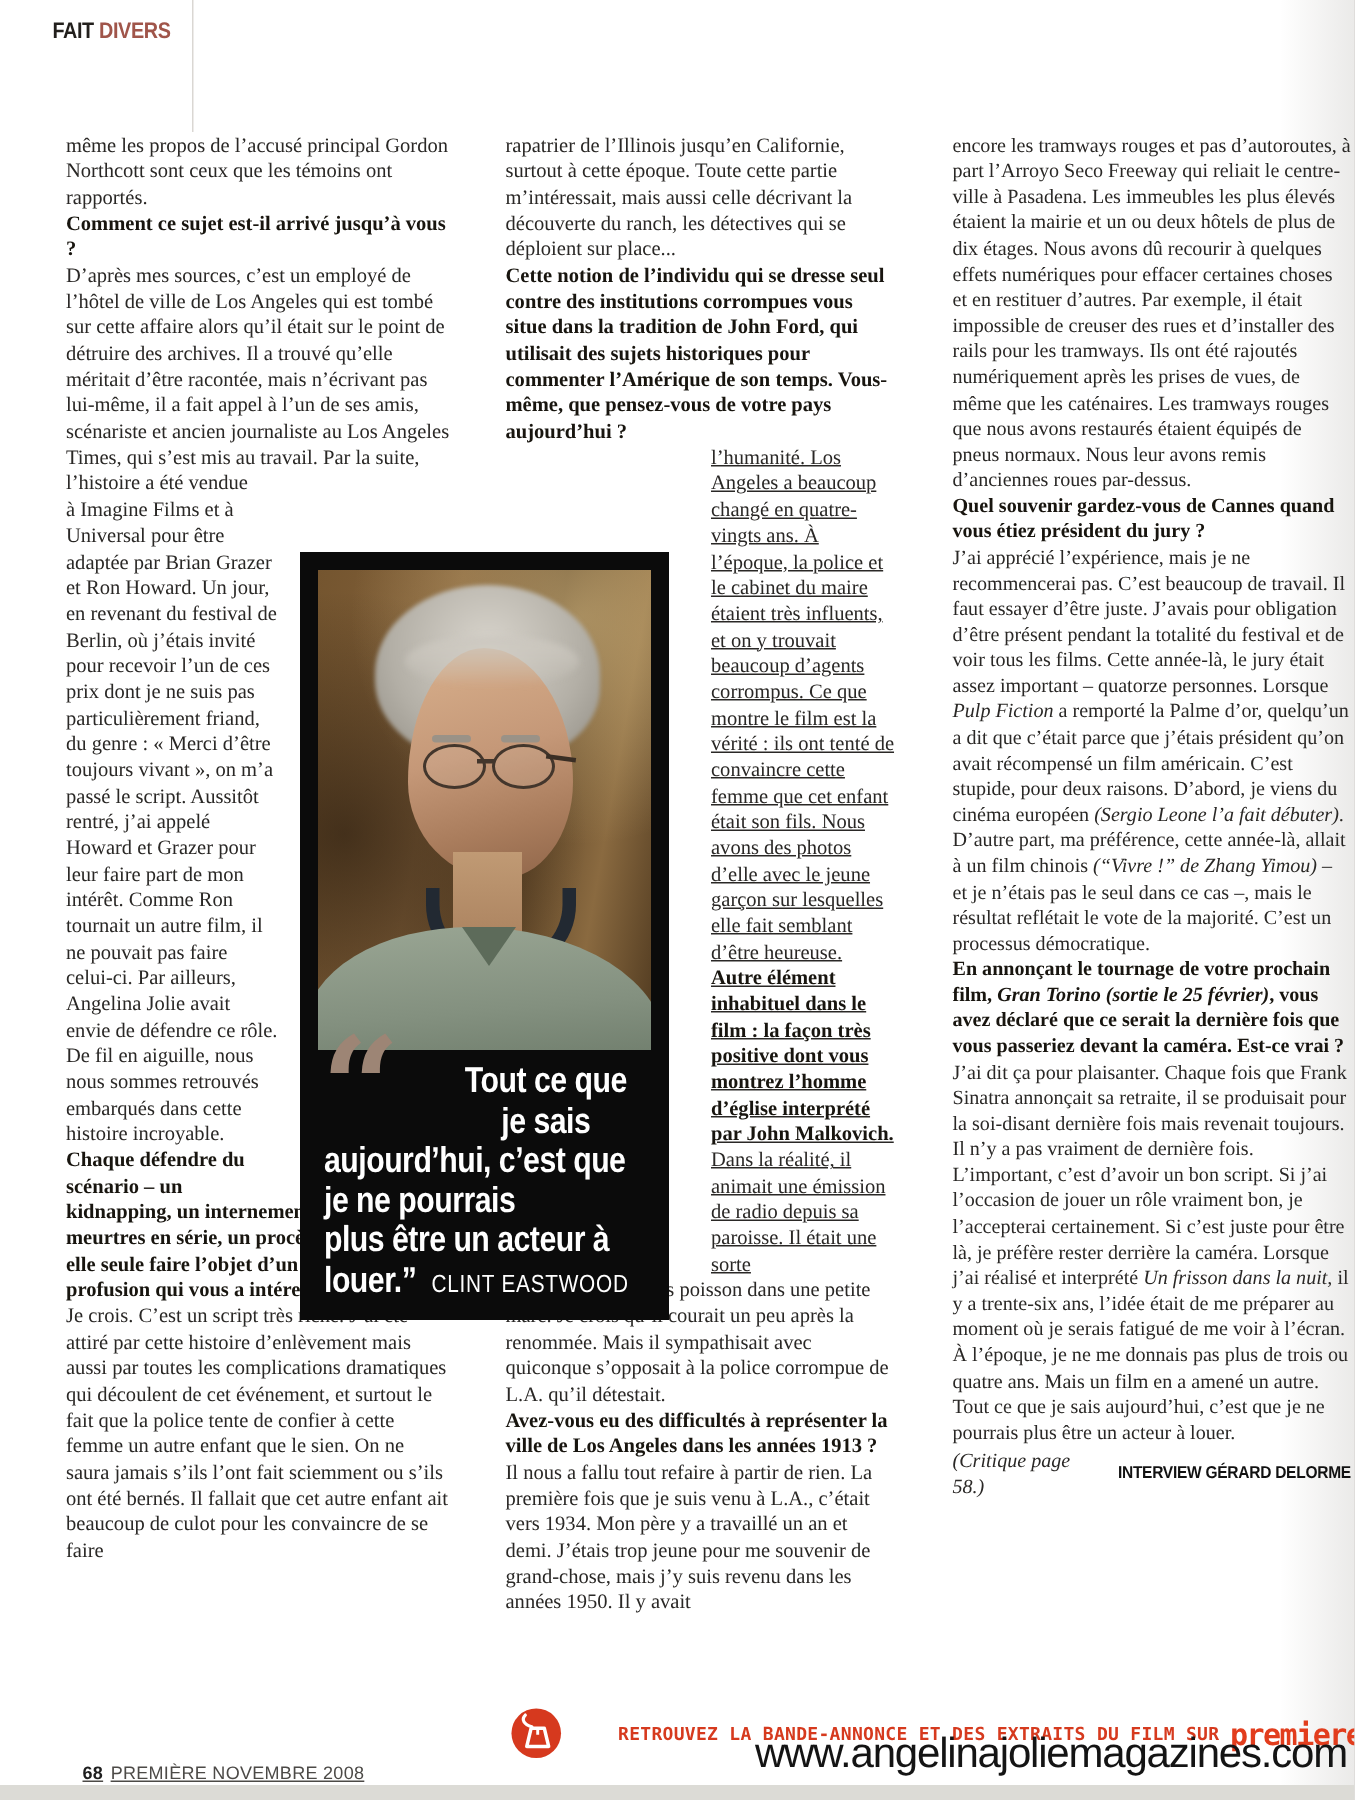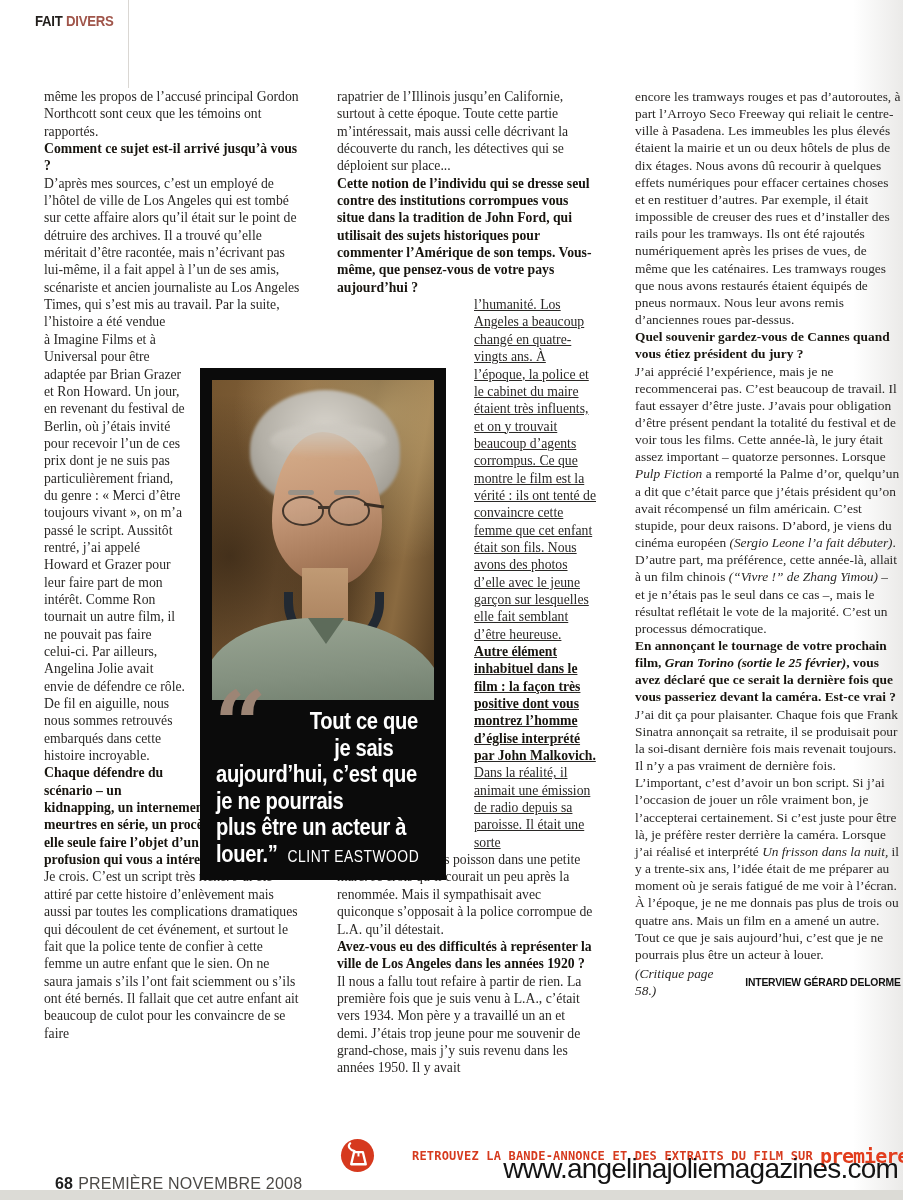--- a/index.html
+++ b/index.html
@@ -71,21 +71,21 @@
   .qmark{position:absolute;left:2px;top:-16px;font-family:"DejaVu Serif",serif;font-weight:700;
     font-size:92px;line-height:82px;color:#9d8575;letter-spacing:-6px;}
   .qlines{position:absolute;left:4px;top:8px;width:262px;transform:scaleX(.84);transform-origin:left top;
     font-family:"Liberation Sans",sans-serif;font-weight:700;font-size:24px;line-height:26.5px;
     letter-spacing:-0.4px;}
   .quote-line:nth-child(1),.quote-line:nth-child(2){margin-left:96px;width:160px;text-align:center;}
   .attr{font-weight:400;font-size:16.5px;letter-spacing:.6px;margin-left:12px;}
 
   
   .folio{position:absolute;left:55px;top:1175px;font-family:"Liberation Sans",sans-serif;
-    font-size:16px;color:#4c4a47;letter-spacing:.2px;text-decoration:underline;}
+    font-size:12px;color:#4c4a47;letter-spacing:.2px;text-decoration:underline;}
   .folio-num{font-weight:700;color:#1e1e1e;margin-right:5px;}
   .promo{position:absolute;left:340px;top:1138px;display:flex;align-items:center;}
   .mouse-icon{width:35px;height:35px;display:inline-block;flex:none;}
   .promo-text{margin-left:9px;font-family:"DejaVu Sans Mono",monospace;font-weight:700;
     font-size:12px;letter-spacing:.2px;color:#d63a1e;white-space:nowrap;padding-left:28px;}
   .promo-site{margin-left:7px;font-family:"DejaVu Sans Mono",monospace;font-weight:700;
     font-size:20px;letter-spacing:-1px;color:#e23d1d;white-space:nowrap;}
   .watermark{position:absolute;right:5px;top:1153px;font-family:"Liberation Sans",sans-serif;
     font-size:28px;letter-spacing:-0.8px;color:#141414;}
 </style>
@@ -108,21 +108,21 @@
       <p class="seg"><span class="b">kidnapping, un internement abusif, des meurtres en série, un procès – pourrait à elle seule faire l’objet d’un film. Est-ce cette profusion qui vous a intéressé ?</span></p>
       <p class="seg"><span>Je crois. C’est un script très riche. J’ai été attiré par cette histoire d’enlèvement mais aussi par toutes les complications dramatiques qui découlent de cet événement, et surtout le fait que la police tente de confier à cette femme un autre enfant que le sien. On ne saura jamais s’ils l’ont fait sciemment ou s’ils ont été bernés. Il fallait que cet autre enfant ait beaucoup de culot pour les convaincre de se faire</span></p>
     </div>
   <div class="col c2">
       <p class="seg"><span>rapatrier de l’Illinois jusqu’en Californie, surtout à cette époque. Toute cette partie m’intéressait, mais aussi celle décrivant la découverte du ranch, les détectives qui se déploient sur place...</span></p>
       <p class="seg"><span class="b">Cette notion de l’individu qui se dresse seul contre des institutions corrompues vous situe dans la tradition de John Ford, qui utilisait des sujets historiques pour commenter l’Amérique de son temps. Vous-même, que pensez-vous de votre pays aujourd’hui ?</span></p>
       <p class="seg narrow"><span>l’humanité. Los Angeles a beaucoup changé en quatre-vingts ans. À l’époque, la police et le cabinet du maire étaient très influents, et on y trouvait beaucoup d’agents corrompus. Ce que montre le film est la vérité : ils ont tenté de convaincre cette femme que cet enfant était son fils. Nous avons des photos d’elle avec le jeune garçon sur lesquelles elle fait semblant d’être heureuse.</span></p>
       <p class="seg narrow"><span class="b">Autre élément inhabituel dans le film : la façon très positive dont vous montrez l’homme d’église interprété par John Malkovich.</span></p>
       <p class="seg narrow"><span>Dans la réalité, il animait une émission de radio depuis sa paroisse. Il était une sorte</span></p>
       <p class="seg"><span>de émission, un gros poisson dans une petite mare. Je crois qu’il courait un peu après la renommée. Mais il sympathisait avec quiconque s’opposait à la police corrompue de L.A. qu’il détestait.</span></p>
-      <p class="seg"><span class="b">Avez-vous eu des difficultés à représenter la ville de Los Angeles dans les années 1920 ?</span></p>
+      <p class="seg"><span class="b">Avez-vous eu des difficultés à représenter la ville de Los Angeles dans les années 1913 ?</span></p>
       <p class="seg"><span>Il nous a fallu tout refaire à partir de rien. La première fois que je suis venu à L.A., c’était vers 1934. Mon père y a travaillé un an et demi. J’étais trop jeune pour me souvenir de grand-chose, mais j’y suis revenu dans les années 1950. Il y avait</span></p>
     </div>
   <div class="col c3">
       <p class="seg"><span>encore les tramways rouges et pas d’autoroutes, à part l’Arroyo Seco Freeway qui reliait le centre-ville à Pasadena. Les immeubles les plus élevés étaient la mairie et un ou deux hôtels de plus de dix étages. Nous avons dû recourir à quelques effets numériques pour effacer certaines choses et en restituer d’autres. Par exemple, il était impossible de creuser des rues et d’installer des rails pour les tramways. Ils ont été rajoutés numériquement après les prises de vues, de même que les caténaires. Les tramways rouges que nous avons restaurés étaient équipés de pneus normaux. Nous leur avons remis d’anciennes roues par-dessus.</span></p>
       <p class="seg"><span class="b">Quel souvenir gardez-vous de Cannes quand vous étiez président du jury ?</span></p>
       <p class="seg"><span>J’ai apprécié l’expérience, mais je ne recommencerai pas. C’est beaucoup de travail. Il faut essayer d’être juste. J’avais pour obligation d’être présent pendant la totalité du festival et de voir tous les films. Cette année-là, le jury était assez important – quatorze personnes. Lorsque </span><span class="i">Pulp Fiction</span><span> a remporté la Palme d’or, quelqu’un a dit que c’était parce que j’étais président qu’on avait récompensé un film américain. C’est stupide, pour deux raisons. D’abord, je viens du cinéma européen </span><span class="i">(Sergio Leone l’a fait débuter)</span><span>. D’autre part, ma préférence, cette année-là, allait à un film chinois </span><span class="i">(“Vivre !” de Zhang Yimou)</span><span> – et je n’étais pas le seul dans ce cas –, mais le résultat reflétait le vote de la majorité. C’est un processus démocratique.</span></p>
       <p class="seg"><span class="b">En annonçant le tournage de votre prochain film, </span><span class="b i">Gran Torino (sortie le 25 février)</span><span class="b">, vous avez déclaré que ce serait la dernière fois que vous passeriez devant la caméra. Est-ce vrai ?</span></p>
       <p class="seg"><span>J’ai dit ça pour plaisanter. Chaque fois que Frank Sinatra annonçait sa retraite, il se produisait pour la soi-disant dernière fois mais revenait toujours. Il n’y a pas vraiment de dernière fois. L’important, c’est d’avoir un bon script. Si j’ai l’occasion de jouer un rôle vraiment bon, je l’accepterai certainement. Si c’est juste pour être là, je préfère rester derrière la caméra. Lorsque j’ai réalisé et interprété </span><span class="i">Un frisson dans la nuit,</span><span> il y a trente-six ans, l’idée était de me préparer au moment où je serais fatigué de me voir à l’écran. À l’époque, je ne me donnais pas plus de trois ou quatre ans. Mais un film en a amené un autre. Tout ce que je sais aujourd’hui, c’est que je ne pourrais plus être un acteur à louer.</span></p>
       <p class="seg byline">
         <span class="i">(Critique page 58.)</span>

